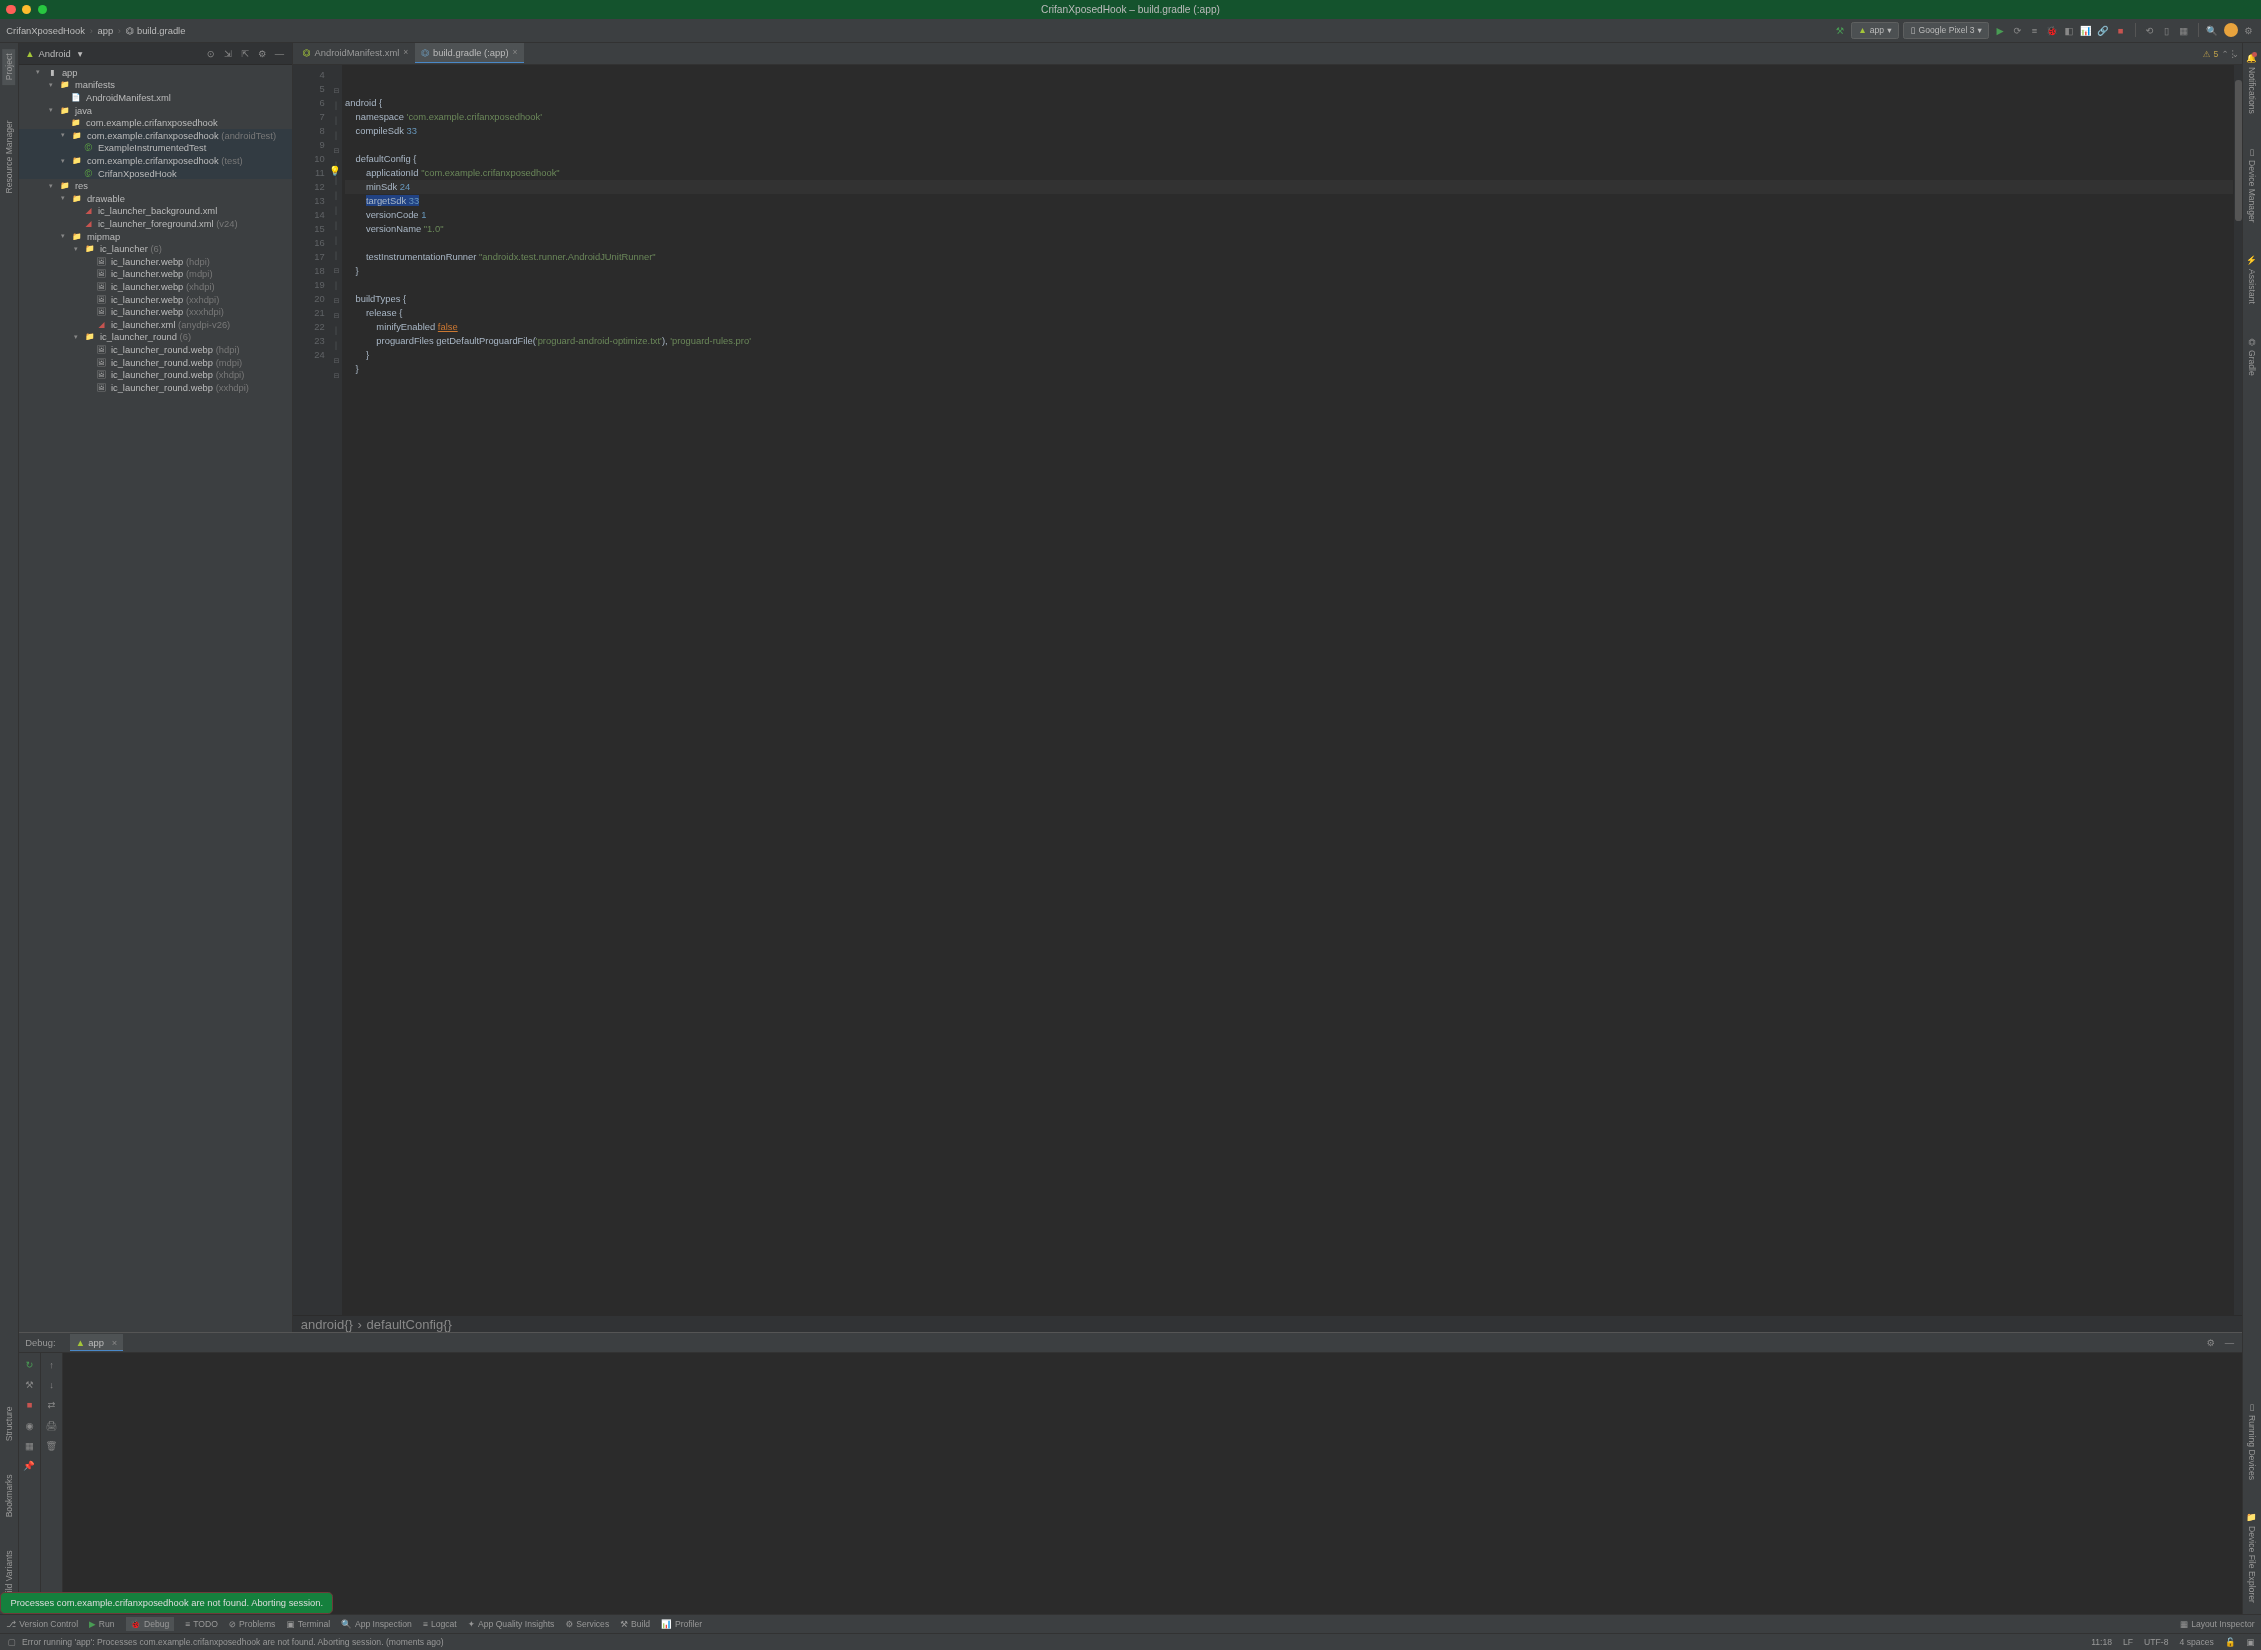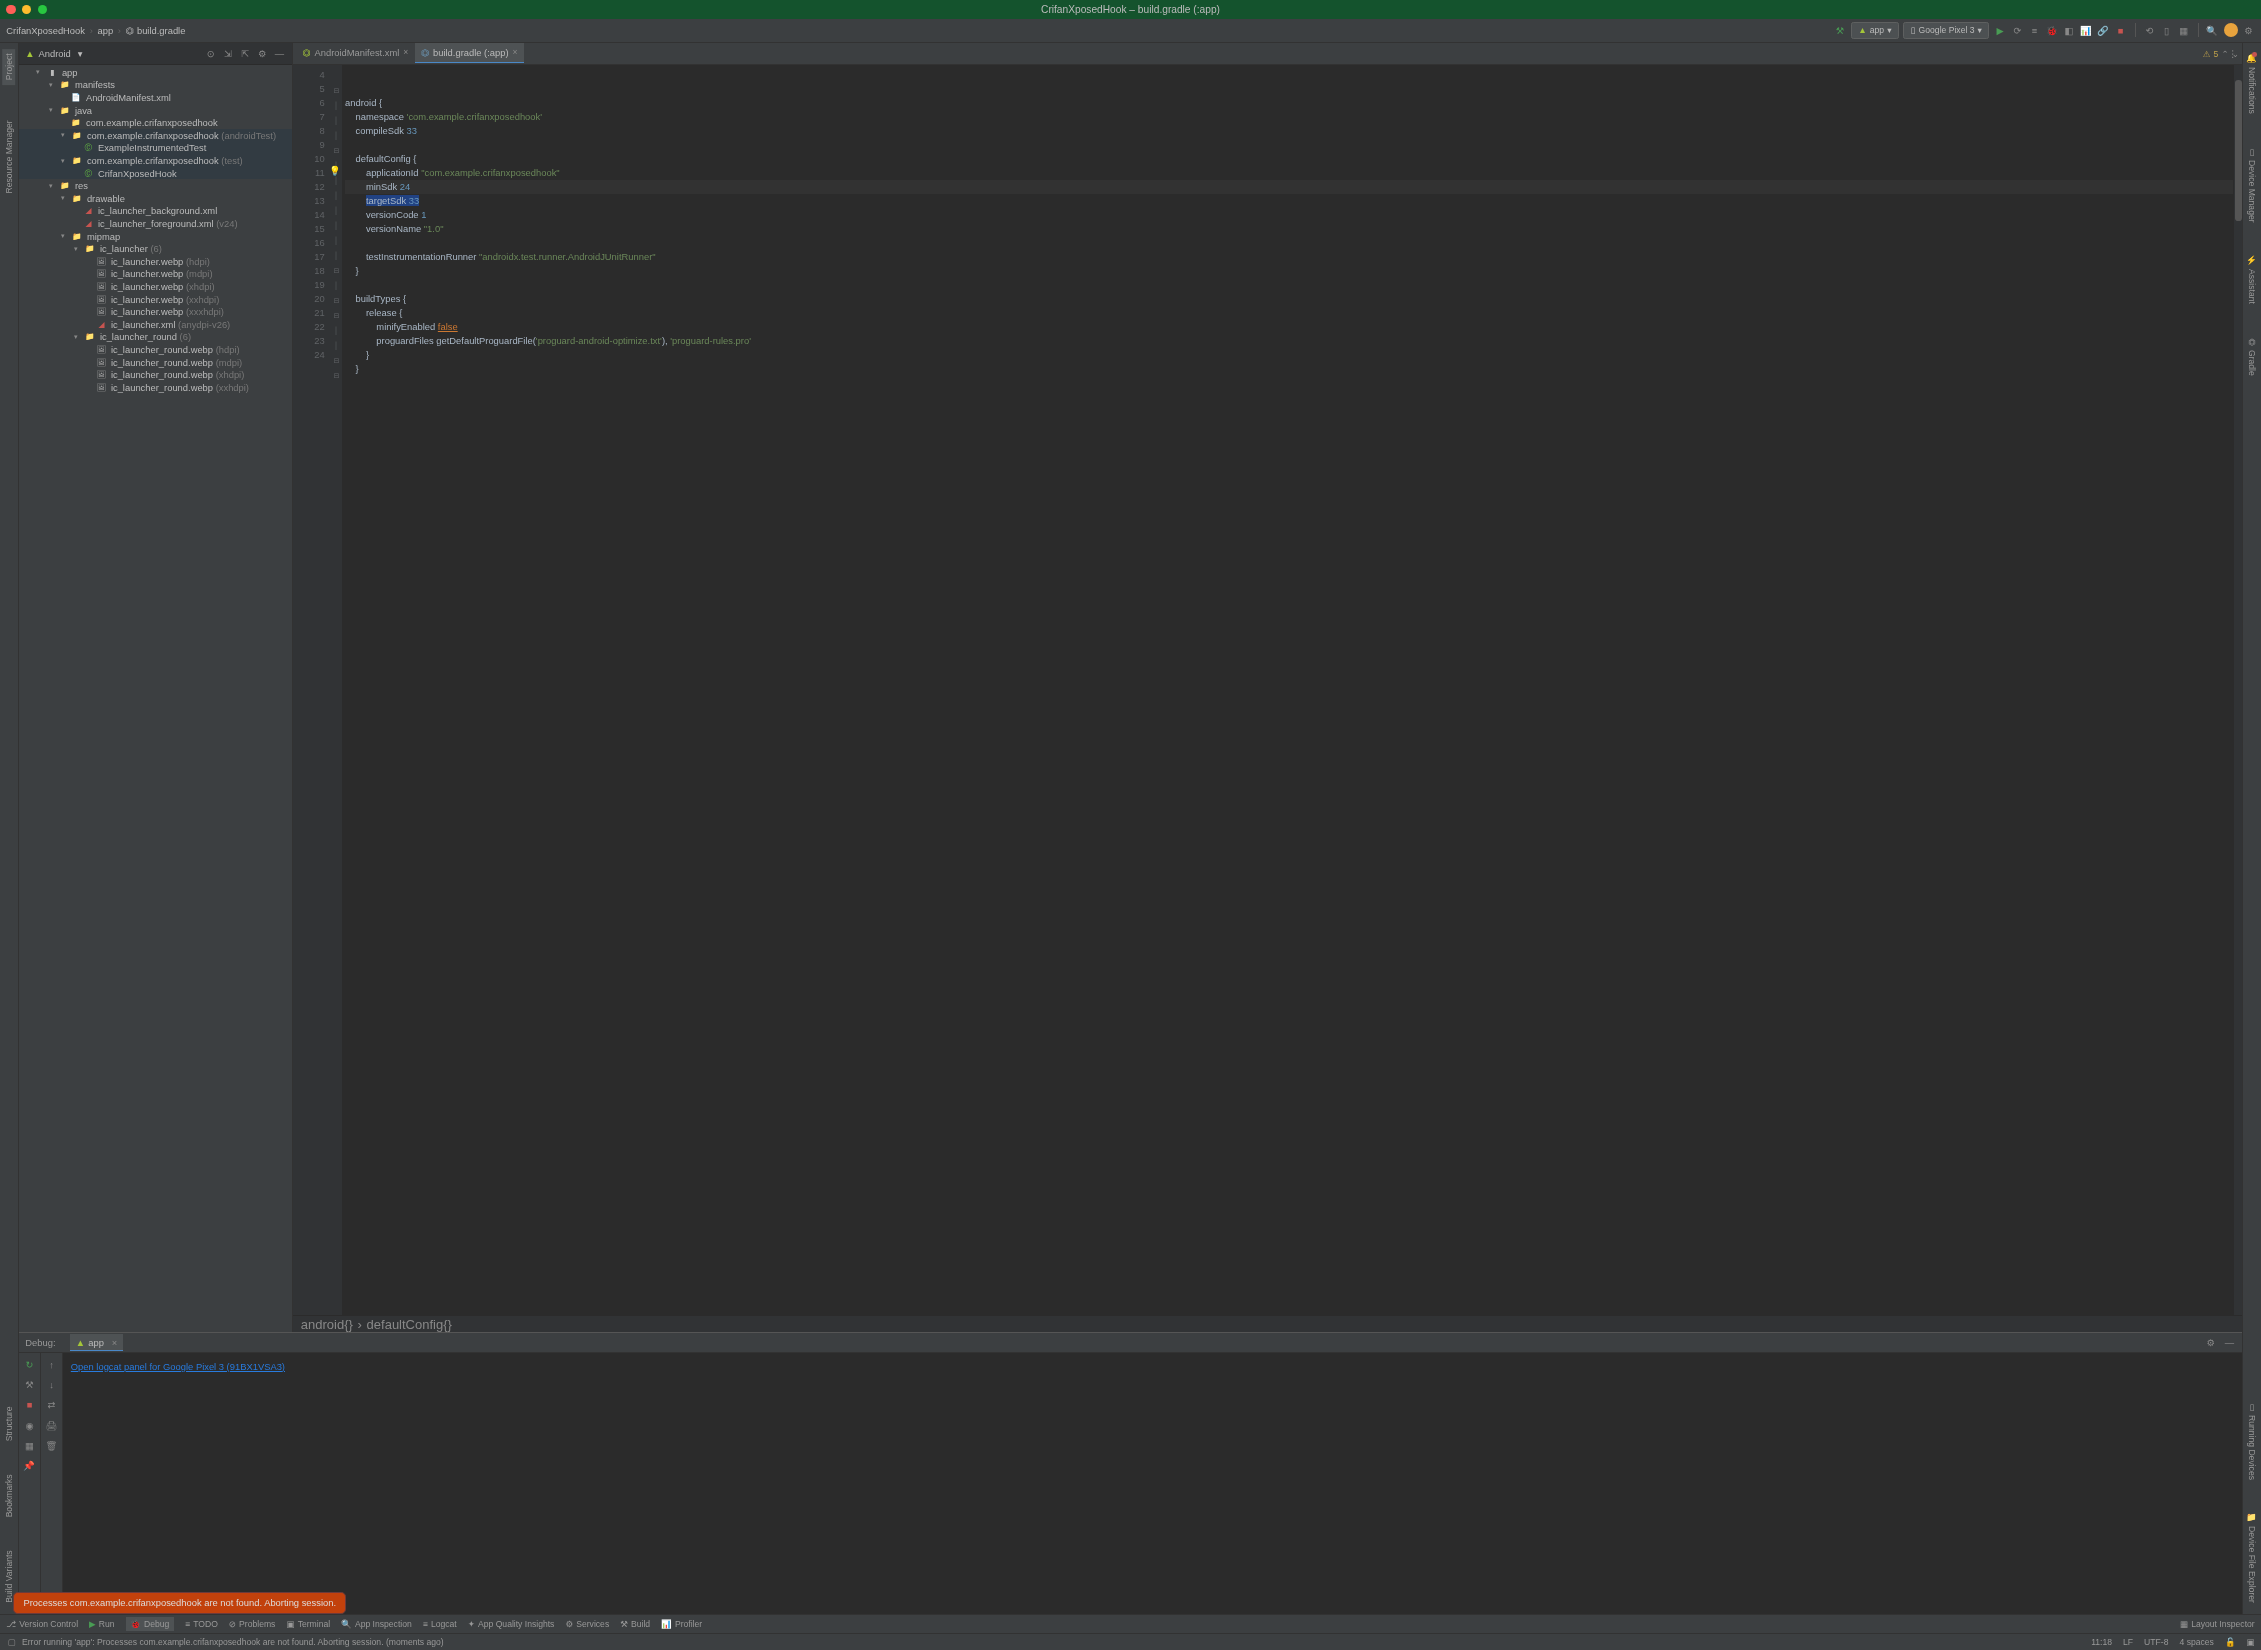--- a/index.html
+++ b/index.html
@@ -62,21 +62,21 @@
 .debug-panel { height: 282px; background: #2b2b2b; border-top: 0.8px solid #555; display: flex; flex-direction: column; }
 .debug-tabs { height: 20.3px; background: #3c3f41; display: flex; align-items: center; padding: 0 6.3px; font-size: 9.4px; border-bottom: 0.8px solid #323232; }
 .debug-tab-label { margin-right: 14px; color: #999; }
 .debug-tab { padding: 2.3px 6.3px; display: flex; align-items: center; gap: 3.1px; color: #bbb; background: #4e5254; border-bottom: 1.6px solid #4a88c7;}
 .debug-body { flex: 1; display: flex; }
 .debug-toolbar { width: 22px; background: #3c3f41; display: flex; flex-direction: column; align-items: center; padding-top: 4.7px; gap: 7.8px; border-right: 0.8px solid #323232; }
 .debug-toolbar2 { width: 22px; background: #3c3f41; display: flex; flex-direction: column; align-items: center; padding-top: 4.7px; gap: 7.8px; border-right: 0.8px solid #323232; }
 .debug-console { flex: 1; padding: 6.3px 7.8px; font-family: Menlo, monospace; font-size: 9.4px; color: #bbb; line-height: 14px; }
 .debug-console .link { color: #287bde; text-decoration: underline; cursor: pointer; }
 .left-bot-sidebar { width: 19px; background: #3c3f41; border-right: 0.8px solid #323232; display: flex; flex-direction: column-reverse; align-items: center; padding-bottom: 6.3px; gap: 23.5px; }
-.toast { position: absolute; bottom: 36px; left: 13px; background: #c2410c; border: 0.8px solid #6e3a3a; border-radius: 4.7px; padding: 4.7px 9.4px; font-size: 9.4px; color: #ddd; }
+.toast { position: absolute; bottom: 36px; left: 0; background: #15803d; border: 0.8px solid #6e3a3a; border-radius: 4.7px; padding: 4.7px 9.4px; font-size: 9.4px; color: #ddd; }
 .bottom-toolbar { height: 19px; background: #3c3f41; display: flex; align-items: center; padding: 0 6.3px; gap: 11px; border-top: 0.8px solid #323232; font-size: 8.6px; color: #999; }
 .bt-item { display: flex; align-items: center; gap: 3.1px; cursor: pointer; }
 .bt-item.active { background: #4e5254; padding: 1.6px 4.7px; }
 .status-bar { height: 17px; background: #3c3f41; display: flex; align-items: center; padding: 0 6.3px; border-top: 0.8px solid #323232; font-size: 8.6px; color: #999; }
 .status-right { margin-left: auto; display: flex; gap: 11px; }
 .warn-badge { position: absolute; top: 25px; right: 11px; font-size: 8.6px; color: #bfa14b; display:flex; align-items:center; gap:3.1px;}
 .scrollbar-track { width: 9.4px; background: #313335; border-left: 0.8px solid #2b2b2b; position:relative;}
 .scroll-thumb { position:absolute; top:15.6px; left:1.6px; width:6.3px; height:141px; background:#555; border-radius:3.1px;}
 .notif-dot { position:absolute; top:3.1px; right:1.6px; width:4.7px;height:4.7px;border-radius:50%;background:#c75450;}
 .green-dot { color:#499c54;}
@@ -378,21 +378,20 @@
           <span class="tb-icon">📌</span>
         </div>
         <div class="debug-toolbar2">
           <span class="tb-icon">↑</span>
           <span class="tb-icon">↓</span>
           <span class="tb-icon">⇄</span>
           <span class="tb-icon">🖨</span>
           <span class="tb-icon">🗑</span>
         </div>
         <div class="debug-console">
-          <div><span class="link">Open logcat panel for Google Pixel 3 (91BX1VSA3)</span></div>
         </div>
       </div>
     </div>
   </div>
 
   <div class="right-sidebar" style="position:relative;">
     <div class="sidebar-tab-r" style="position:relative;">
         <span>🔔</span>
         <span>Notifications</span>
         <span class="notif-dot"></span>

